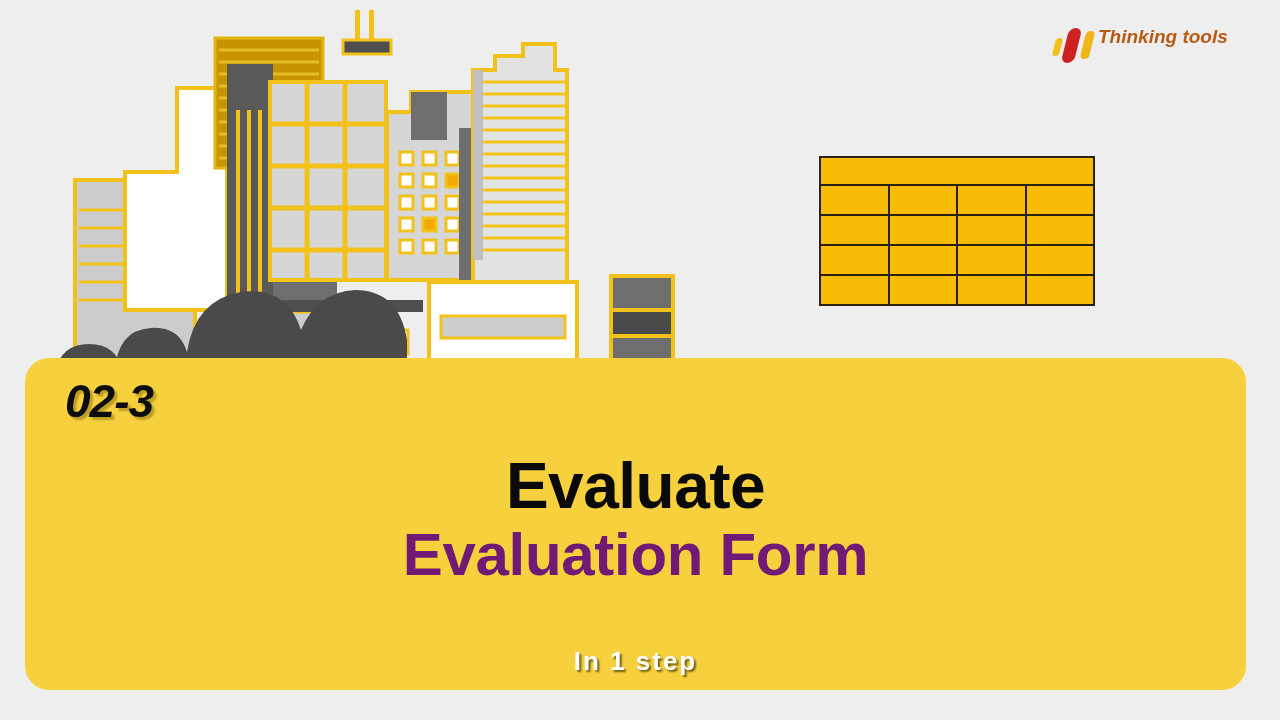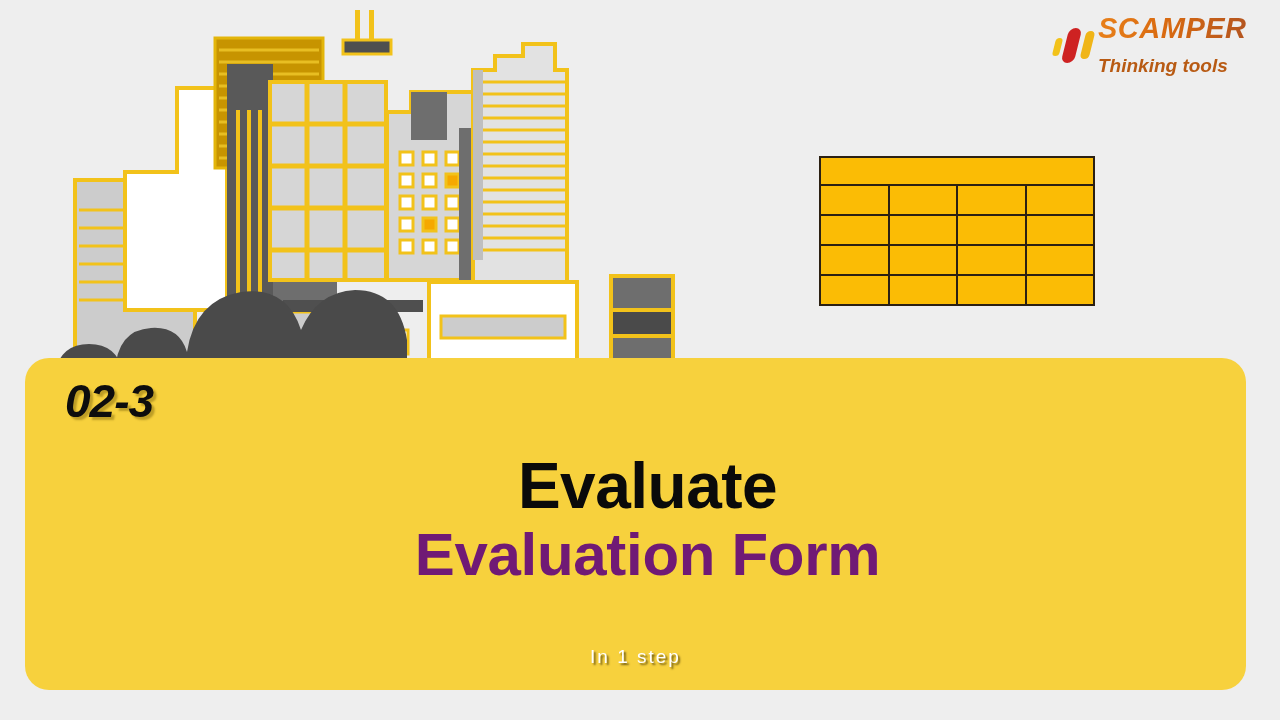--- a/index.html
+++ b/index.html
@@ -117,21 +117,21 @@
     top: 16px;
     font-size: 46px;
     font-weight: bold;
     font-style: italic;
     color: #0d0d0d;
     letter-spacing: -1px;
     text-shadow: 3px 3px 2px rgba(120, 95, 10, 0.45);
   }
   #title-block {
     position: absolute;
-    left: 12px;
+    left: 0;
     top: 96px;
     width: 100%;
     text-align: center;
   }
   #main-title {
     font-size: 64px;
     font-weight: bold;
     color: #0a0a0a;
     line-height: 1.02;
     letter-spacing: -0.5px;
@@ -143,24 +143,25 @@
     line-height: 1.12;
     margin-top: 2px;
     letter-spacing: -0.3px;
   }
   #step-caption {
     position: absolute;
     left: 0;
     top: 288px;
     width: 100%;
     text-align: center;
-    font-size: 19px;
+    font-size: 26px;
     color: #ffffff;
     letter-spacing: 2px;
     text-shadow: 2px 2px 2px rgba(70, 55, 5, 0.75);
+    font-weight: bold;
   }
 
   
   #cityscape {
     position: absolute;
     left: 55px;
     top: 0;
     width: 640px;
     height: 372px;
   }
@@ -314,21 +315,20 @@
     </div>
   </div>
 
   <div id="brand-logo">
     <div class="logo-bars">
       <span class="logo-bar b1"></span>
       <span class="logo-bar b2"></span>
       <span class="logo-bar b3"></span>
     </div>
     <div class="logo-text">
-      <div class="logo-title">SCAMPER</div>
       <div class="logo-sub">Thinking tools</div>
     </div>
   </div>
 
   <div id="yellow-band">
     <div id="badge-number">02-3</div>
     <div id="title-block">
       <div id="main-title">Evaluate</div>
       <div id="sub-title">Evaluation Form</div>
     </div>

